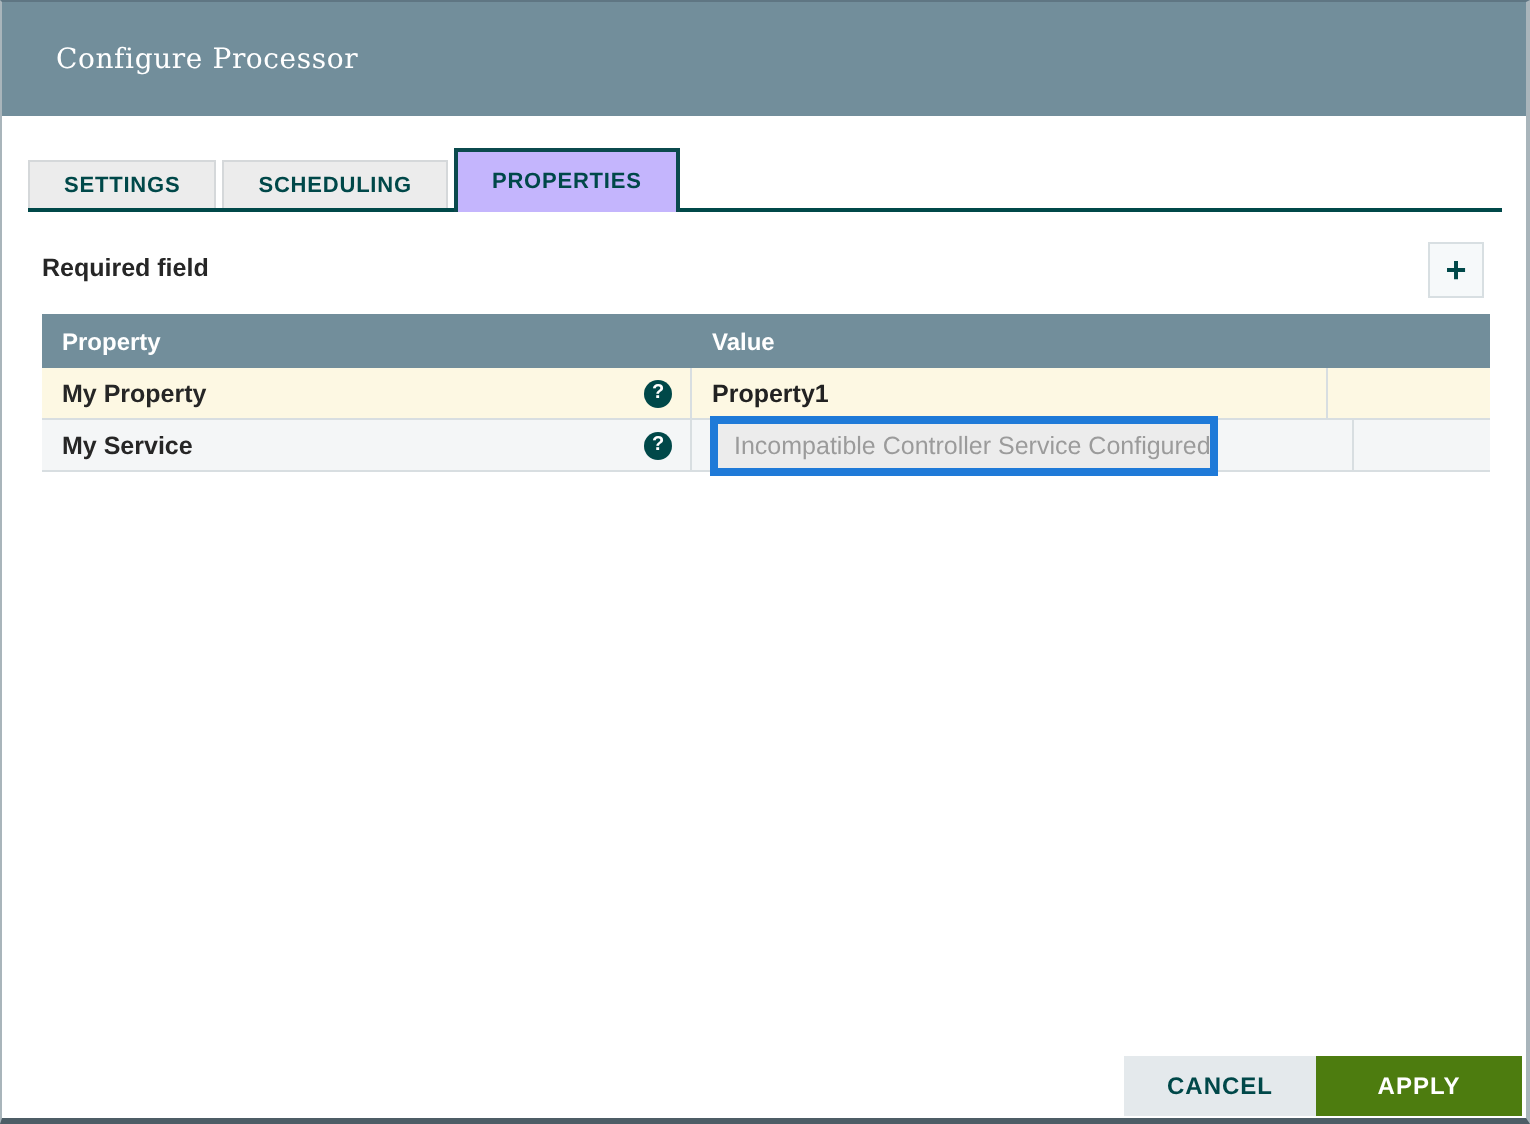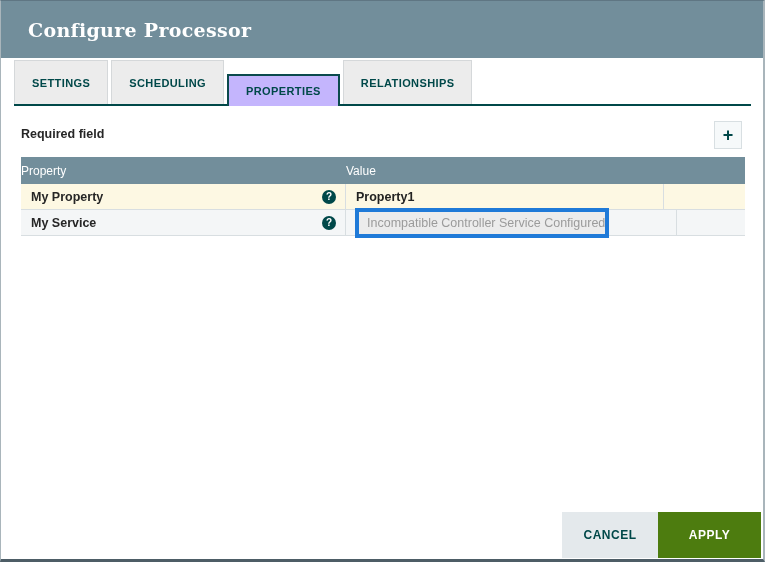--- a/index.html
+++ b/index.html
@@ -13,31 +13,31 @@
     overflow:hidden;
   }
 
   
   .dialog-header {
     position:absolute; top:0; left:0; right:0; height:57px;
     background:#728e9b; display:flex; align-items:center; padding-left:27px;
   }
   .dialog-title {
     color:#ffffff; font-family:"DejaVu Serif","Liberation Serif",serif;
-    font-weight:bold; font-size:19px; letter-spacing:0.3px;
+    font-weight:normal; font-size:14px; letter-spacing:0.3px;
   }
 
   
   .tabs {
     position:absolute; top:75px; left:13px; right:12px; height:30px;
     display:flex; align-items:flex-end; gap:3px;
     border-bottom:2px solid #004849;
   }
   .tab {
-    height:44px; padding:0 17px; display:flex; align-items:center; justify-content:center;
+    height:24px; padding:0 17px; display:flex; align-items:center; justify-content:center;
     background:#ececec; border:1px solid #d5d8da; border-bottom:none;
     color:#004849; font-size:11px; font-weight:bold; letter-spacing:0.4px;
     cursor:pointer; white-space:nowrap;
   }
   .tab.active {
     position:relative; z-index:2; height:32px; margin-bottom:-2px;
     background:#c4b5fd; border:2px solid #0b4a4d; border-bottom:none;
   }
 
   
@@ -51,21 +51,21 @@
     font-size:18px; font-weight:bold; line-height:26px; text-align:center;
     cursor:pointer;
   }
 
   
   .prop-table { position:absolute; top:156px; left:20px; width:724px; }
   .t-header {
     display:flex; height:27px; background:#728e9b; align-items:center;
   }
   .t-header .h-cell {
-    color:#ffffff; font-size:12px; font-weight:normal; 
+    color:#ffffff; font-size:12px; font-weight:bold; padding-left:10px;
   }
   .col-prop  { width:325px; flex:none; }
   .col-value { width:318px; flex:none; }
   .col-extra { flex:1; }
 
   .t-row {
     display:flex; height:26px; align-items:stretch;
     border-bottom:1px solid #d8dee1;
   }
   .t-row.row-yellow { background:#fdf8e3; }
@@ -91,21 +91,21 @@
     display:flex; align-items:center; padding-left:8px;
     font-size:12.5px; font-weight:normal; color:#9b9b9b;
     white-space:nowrap; overflow:hidden;
   }
 
   
   .footer-buttons {
     position:absolute; right:2px; bottom:1px; display:flex;
   }
   .btn {
-    height:46px; display:flex; align-items:center; justify-content:center;
+    height:30px; display:flex; align-items:center; justify-content:center;
     font-size:12px; font-weight:bold; letter-spacing:0.5px; cursor:pointer;
   }
   .btn-cancel { width:96px; background:#e4e9ec; color:#004849; }
   .btn-apply  { width:103px; background:#4d7c0f; color:#ffffff; }
 </style>
 </head>
 <body>
 
 <div class="dialog">
 
@@ -115,23 +115,20 @@
 
   <div class="tabs">
     <div class="tab">
       <span>SETTINGS</span>
     </div>
     <div class="tab">
       <span>SCHEDULING</span>
     </div>
     <div class="tab active">
       <span>PROPERTIES</span>
-    </div>
-    <div class="tab">
-      <span>RELATIONSHIPS</span>
     </div>
   </div>
 
   <div class="required-label">Required field</div>
 
   <button class="add-button">
     <span>+</span>
   </button>
 
   <div class="prop-table">

